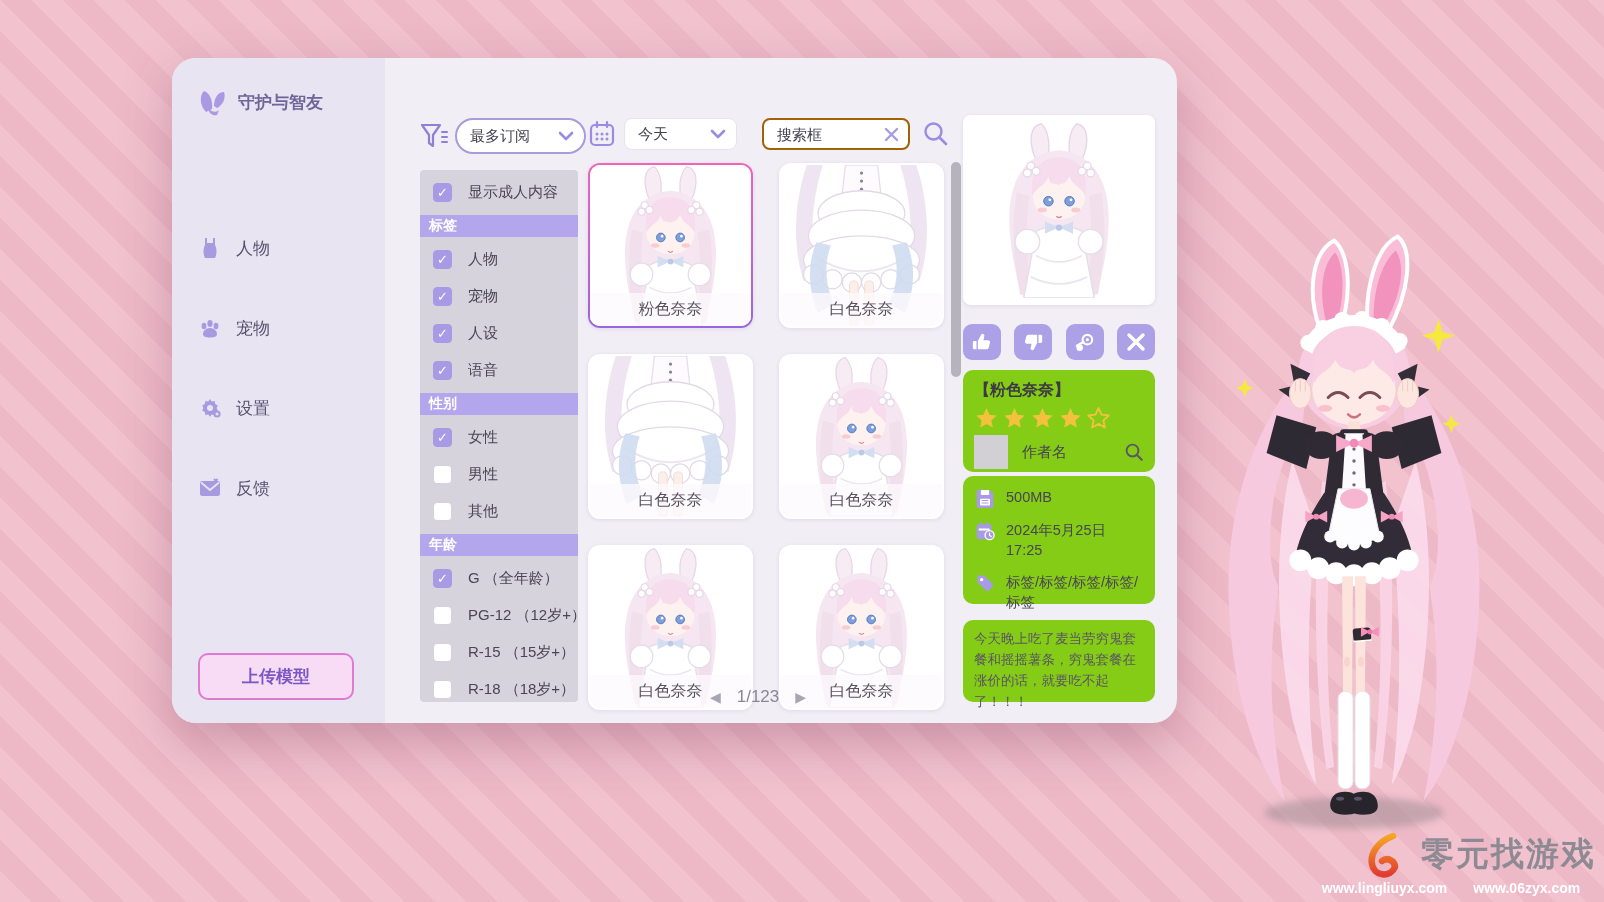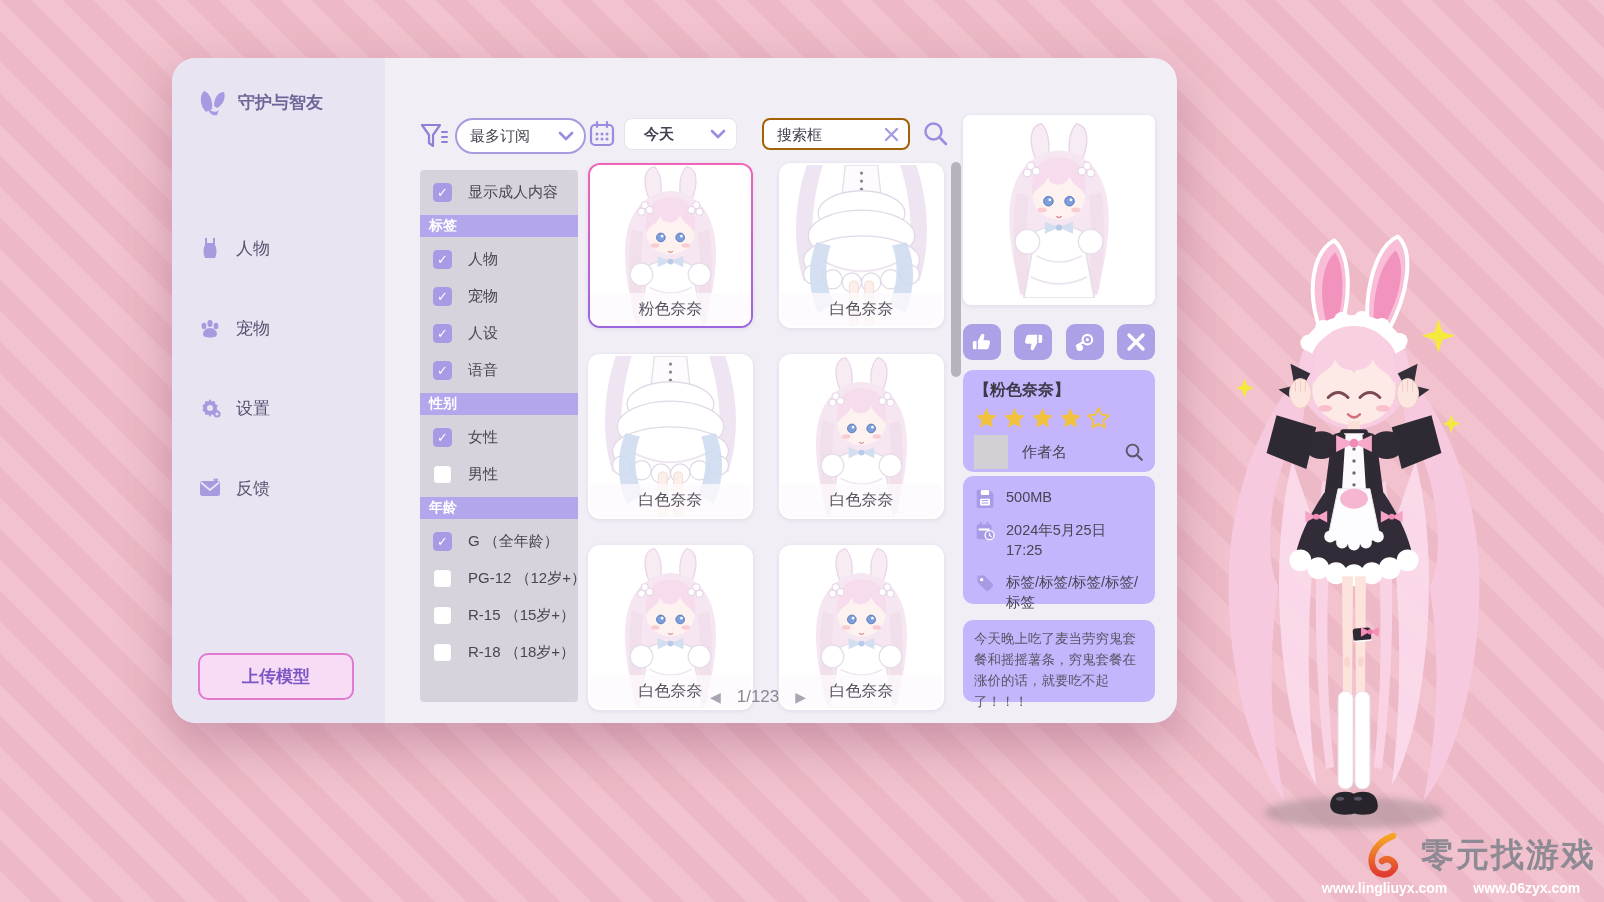--- a/index.html
+++ b/index.html
@@ -54,21 +54,21 @@
   .chk.checked{background:#a99ae6;border-color:#a99ae6;}
   .chk-label{margin-left:16px;font-size:15px;color:#4a4553;white-space:nowrap;}
   .section-bar{height:22px;margin:4px 0;background:#b3a6ec;color:#fff;font-size:14px;font-weight:bold;
     display:flex;align-items:center;padding-left:9px;}
   
   .cal-icon{position:absolute;left:416px;top:61px;}
   .date-dropdown{
     position:absolute;left:452px;top:60px;width:113px;height:32px;border-radius:8px;background:#fff;
     border:1px solid #e7e2ef;display:flex;align-items:center;box-sizing:border-box;cursor:pointer;
   }
-  .date-dropdown .dd-label{flex:1;padding-left:19px;font-size:15px;color:#454150;font-weight:bold;}
+  .date-dropdown .dd-label{flex:1;padding-left:13px;font-size:15px;color:#454150;}
   .dd-chevron{margin-right:10px;}
   .search-box{
     position:absolute;left:590px;top:60px;width:148px;height:32px;border-radius:8px;background:#fff;
     border:2px solid #a16207;display:flex;align-items:center;box-sizing:border-box;
   }
   .search-box input{flex:1;border:none;outline:none;background:transparent;padding-left:13px;
     font-size:15px;color:#454150;font-family:inherit;width:100px;}
   .search-box input::placeholder{color:#454150;opacity:1;}
   .search-clear{margin-right:9px;cursor:pointer;display:flex;}
   .search-go{position:absolute;left:750px;top:62px;cursor:pointer;}
@@ -86,38 +86,38 @@
     display:flex;align-items:center;justify-content:center;font-size:16px;color:#57525f;}
   .pagination{position:absolute;left:416px;top:629px;width:340px;display:flex;align-items:center;justify-content:center;gap:16px;}
   .page-arrow{color:#a9a5b2;font-size:14px;cursor:pointer;}
   .page-num{color:#8b8793;font-size:17px;}
   .v-scrollbar{position:absolute;left:779px;top:104px;width:10px;height:215px;border-radius:5px;background:#b7b3bd;cursor:pointer;}
   
   .preview-box{position:absolute;left:791px;top:57px;width:192px;height:190px;border-radius:8px;background:#fff;
     box-shadow:0 1px 4px rgba(120,100,140,.14);display:flex;align-items:center;justify-content:center;overflow:hidden;}
   .action-row{position:absolute;left:791px;top:266px;width:192px;display:flex;justify-content:space-between;}
   .action-btn{width:38px;height:36px;border-radius:9px;background:#aca0e6;display:flex;align-items:center;justify-content:center;cursor:pointer;}
-  .info-box,.meta-box,.desc-box{position:absolute;left:791px;width:192px;background:#c4b5fd;border-radius:10px;box-sizing:border-box;}
+  .info-box,.meta-box,.desc-box{position:absolute;left:791px;width:192px;background:#84cc16;border-radius:10px;box-sizing:border-box;}
   .info-box{top:312px;height:102px;padding:10px 11px;}
   .info-title{font-size:16px;font-weight:bold;color:#3c3845;}
   .stars{display:flex;gap:3px;margin-top:5px;}
   .star{width:25px;height:25px;}
   .author-row{display:flex;align-items:center;margin-top:4px;}
   .avatar{width:34px;height:34px;background:#d2d0d5;flex:0 0 auto;}
   .author-name{margin-left:14px;font-size:15px;color:#4a4553;flex:1;}
   .meta-box{top:418px;height:128px;padding:12px 11px;}
   .meta-row{display:flex;margin-bottom:13px;}
   .meta-icon{width:21px;flex:0 0 auto;display:flex;justify-content:center;}
   .meta-text{margin-left:11px;font-size:14.5px;color:#4a4553;line-height:1.35;}
   .desc-box{top:562px;height:82px;padding:9px 11px;}
   .desc-text{font-size:13.5px;color:#5a5564;line-height:1.55;}
   
   .mascot{position:absolute;left:1205px;top:232px;}
   .watermark{position:absolute;right:8px;bottom:6px;width:290px;}
-  .wm-row{display:flex;align-items:center;justify-content:flex-end;gap:16px;}
+  .wm-row{display:flex;align-items:flex-start;justify-content:flex-end;gap:16px;}
   .wm-title{font-size:33px;font-weight:bold;color:#8d8a94;letter-spacing:2px;}
   .wm-urls{display:flex;justify-content:center;gap:26px;margin-top:2px;}
   .wm-url{font-size:14px;font-weight:bold;color:#fff;}
 </style>
 </head>
 <body>
 
 <svg width="0" height="0" style="position:absolute">
   <defs>
     <symbol id="art-portrait" viewBox="0 0 100 100">
@@ -273,20 +273,24 @@
         </div>
         <div class="section-bar">性别</div>
         <div class="chk-row">
           <span class="chk checked">✓</span>
           <span class="chk-label">女性</span>
         </div>
         <div class="chk-row">
           <span class="chk"></span>
           <span class="chk-label">男性</span>
         </div>
+        <div class="chk-row">
+          <span class="chk"></span>
+          <span class="chk-label">其他</span>
+        </div>
         <div class="section-bar">年龄</div>
         <div class="chk-row">
           <span class="chk checked">✓</span>
           <span class="chk-label">G （全年龄）</span>
         </div>
         <div class="chk-row">
           <span class="chk"></span>
           <span class="chk-label">PG-12 （12岁+）</span>
         </div>
         <div class="chk-row">

